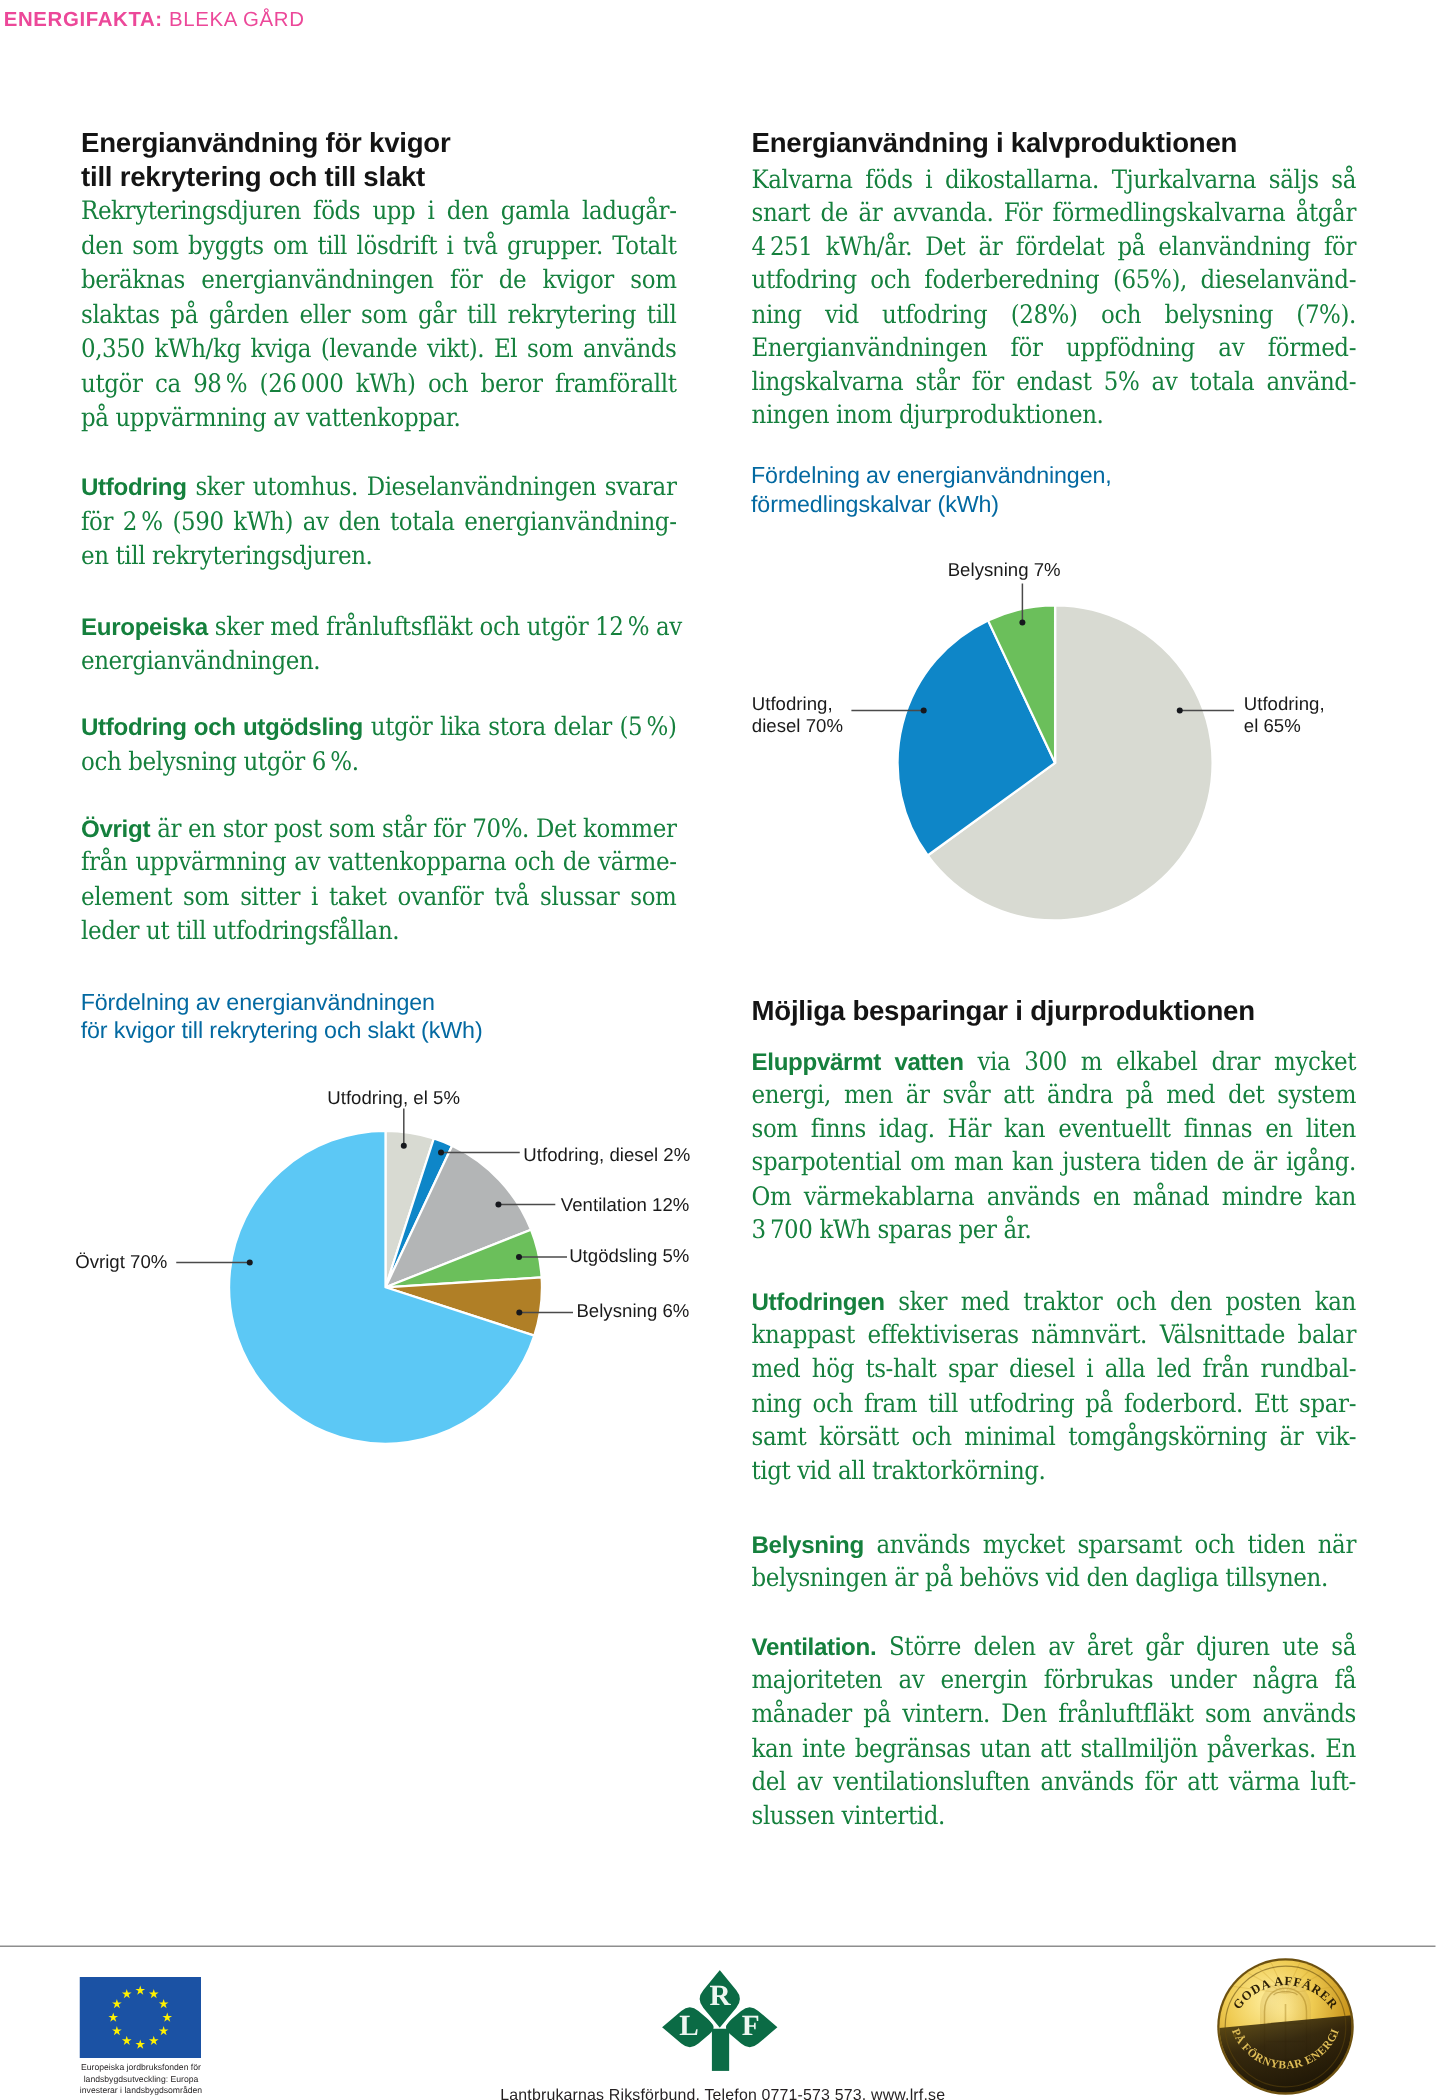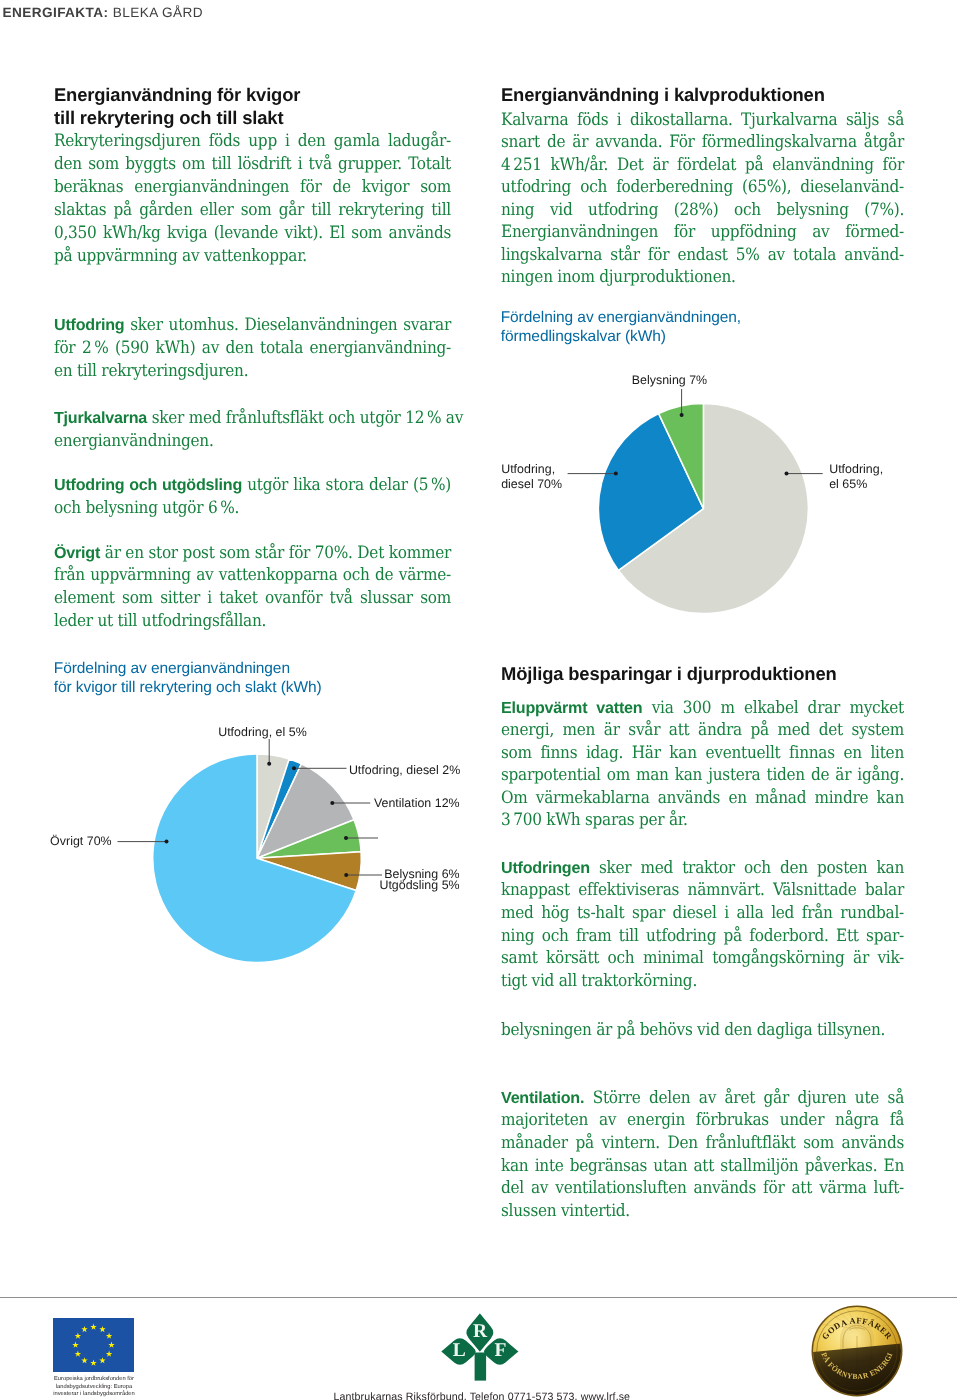--- a/index.html
+++ b/index.html
@@ -4,21 +4,21 @@
 <title>Energifakta</title>
 <style>
   html,body{margin:0;padding:0;}
   body{width:960px;height:1400px;position:relative;overflow:hidden;background:#fff;
        font-family:"DejaVu Serif",serif;color:#111;
        -webkit-font-smoothing:antialiased;text-rendering:geometricPrecision;}
   .page{position:absolute;left:0;top:0;width:960px;height:1400px;}
   .abs{position:absolute;}
 
   #topbar{position:absolute;left:2.5px;top:5.2px;font-family:"Liberation Sans",sans-serif;
-          font-size:13.6px;letter-spacing:0.42px;color:#404040;white-space:nowrap;line-height:16px;}
+          font-size:13.6px;letter-spacing:0.42px;color:#ec4899;white-space:nowrap;line-height:16px;}
   #topbar .bold{font-weight:bold;}
 
   #colL{position:absolute;left:54px;top:84px;width:397px;}
   #colR{position:absolute;left:501px;top:84px;width:403px;}
 
   h2.hd{font-family:"Liberation Sans",sans-serif;font-weight:bold;font-size:18.4px;
         line-height:22.78px;margin:0 0 0 0;color:#141414;letter-spacing:-0.15px;}
   p.body{font-family:"DejaVu Serif",serif;font-stretch:condensed;font-size:17px;line-height:22.95px;
          margin:0;color:#15803d;letter-spacing:-0.26px;}
   p.body + p.body{margin-top:0;}
@@ -52,29 +52,30 @@
  <div id="topbar"><span class="bold">ENERGIFAKTA:</span> <span>BLEKA GÅRD</span></div>
 
  <div id="colL">
   <h2 class="hd"><span>Energianvändning för kvigor</span><br><span>till rekrytering och till slakt</span></h2>
   <p class="body" style="position:absolute;left:0;top:46.4px;width:100%;">
    <span class="ln"><span>Rekryteringsdjuren föds upp i den gamla ladugår-</span></span>
    <span class="ln"><span>den som byggts om till lösdrift i två grupper. Totalt</span></span>
    <span class="ln"><span>beräknas energianvändningen för de kvigor som</span></span>
    <span class="ln"><span>slaktas på gården eller som går till rekrytering till</span></span>
    <span class="ln"><span>0,350 kWh/kg kviga (levande vikt). El som används</span></span>
+   <span class="ln"><span>utgör ca 98 % (26 000 kWh) och beror framförallt</span></span>
    <span class="ln last"><span>på uppvärmning av vattenkoppar.</span></span>
   </p>
   <p class="body" style="position:absolute;left:0;top:229.8px;width:100%;">
    <span class="ln"><b class="lead">Utfodring</b><span> sker utomhus. Dieselanvändningen svarar</span></span>
    <span class="ln"><span>för 2 % (590 kWh) av den totala energianvändning-</span></span>
    <span class="ln last"><span>en till rekryteringsdjuren.</span></span>
   </p>
   <p class="body" style="position:absolute;left:0;top:323.1px;width:100%;">
-   <span class="ln"><b class="lead">Tjurkalvarna</b><span> sker med frånluftsfläkt och utgör 12 % av</span></span>
+   <span class="ln"><b class="lead">Europeiska</b><span> sker med frånluftsfläkt och utgör 12 % av</span></span>
    <span class="ln last"><span>energianvändningen.</span></span>
   </p>
   <p class="body" style="position:absolute;left:0;top:390.0px;width:100%;">
    <span class="ln"><b class="lead">Utfodring och utgödsling</b><span> utgör lika stora delar (5 %)</span></span>
    <span class="ln last"><span>och belysning utgör 6 %.</span></span>
   </p>
   <p class="body" style="position:absolute;left:0;top:457.5px;width:100%;">
    <span class="ln"><b class="lead">Övrigt</b><span> är en stor post som står för 70%. Det kommer</span></span>
    <span class="ln"><span>från uppvärmning av vattenkopparna och de värme-</span></span>
    <span class="ln"><span>element som sitter i taket ovanför två slussar som</span></span>
@@ -124,21 +125,21 @@
     <circle cx="681.6" cy="415.0" r="2.0" fill="#16181d"></circle>
     <polyline points="615.8,473.6 567.6,473.6" fill="none" stroke="#4a4a4a" stroke-width="1.0"></polyline>
     <circle cx="615.8" cy="473.6" r="2.0" fill="#16181d"></circle>
     <polyline points="786.5,473.6 822.7,473.6" fill="none" stroke="#4a4a4a" stroke-width="1.0"></polyline>
     <circle cx="786.5" cy="473.6" r="2.0" fill="#16181d"></circle>
  </svg>
 
   <div class="clab" style="left:218.2px;top:724.9px;">Utfodring, el 5%</div>
   <div class="clab r" style="right:499.8px;top:762.7px;">Utfodring, diesel 2%</div>
   <div class="clab r" style="right:500.4px;top:796.2px;">Ventilation 12%</div>
-  <div class="clab r" style="right:500.4px;top:830.2px;margin-top:48px;">Utgödsling 5%</div>
+  <div class="clab r" style="right:500.4px;top:830.2px;">Utgödsling 5%</div>
   <div class="clab r" style="right:500.4px;top:867.2px;">Belysning 6%</div>
   <div class="clab r" style="right:848.4px;top:834.3px;">Övrigt 70%</div>
   <div class="clab" style="left:631.8px;top:373.2px;"><span>Belysning 7%</span></div>
   <div class="clab" style="left:501.2px;top:461.6px;"><span>Utfodring,</span><br><span>diesel 70%</span></div>
   <div class="clab" style="left:829.2px;top:461.6px;"><span>Utfodring,</span><br><span>el 65%</span></div>
 
  <div class="charttitle" style="left:53.8px;top:659.6px;"><span>Fördelning av energianvändningen</span><br><span>för kvigor till rekrytering och slakt (kWh)</span></div>
 
  <div id="colR2" class="abs" style="left:501px;top:655px;width:403px;height:600px;">
   <h2 class="hd" style="position:absolute;left:0;top:7.8px;width:100%;">Möjliga besparingar i djurproduktionen</h2>
@@ -152,20 +153,21 @@
   </p>
   <p class="body" style="position:absolute;left:0;top:201.9px;width:100%;">
    <span class="ln"><b class="lead">Utfodringen</b><span> sker med traktor och den posten kan</span></span>
    <span class="ln"><span>knappast effektiviseras nämnvärt. Välsnittade balar</span></span>
    <span class="ln"><span>med hög ts-halt spar diesel i alla led från rundbal-</span></span>
    <span class="ln"><span>ning och fram till utfodring på foderbord. Ett spar-</span></span>
    <span class="ln"><span>samt körsätt och minimal tomgångskörning är vik-</span></span>
    <span class="ln last"><span>tigt vid all traktorkörning.</span></span>
   </p>
   <p class="body" style="position:absolute;left:0;top:363.5px;width:100%;">
+   <span class="ln"><b class="lead">Belysning</b><span> används mycket sparsamt och tiden när</span></span>
    <span class="ln last"><span>belysningen är på behövs vid den dagliga tillsynen.</span></span>
   </p>
   <p class="body" style="position:absolute;left:0;top:431.8px;width:100%;">
    <span class="ln"><b class="lead">Ventilation.</b><span> Större delen av året går djuren ute så</span></span>
    <span class="ln"><span>majoriteten av energin förbrukas under några få</span></span>
    <span class="ln"><span>månader på vintern. Den frånluftfläkt som används</span></span>
    <span class="ln"><span>kan inte begränsas utan att stallmiljön påverkas. En</span></span>
    <span class="ln"><span>del av ventilationsluften används för att värma luft-</span></span>
    <span class="ln last"><span>slussen vintertid.</span></span>
   </p>

